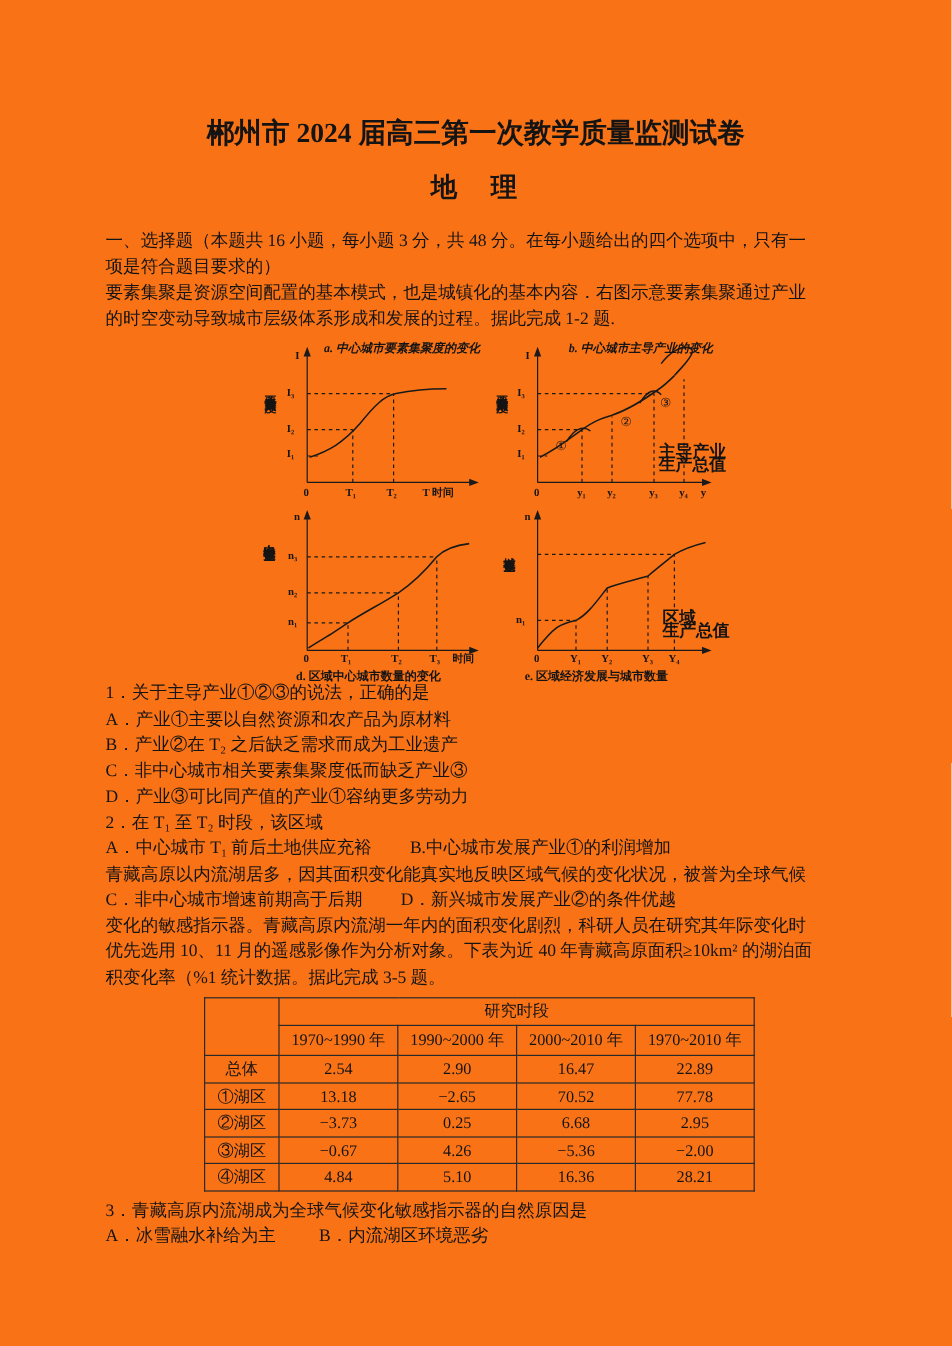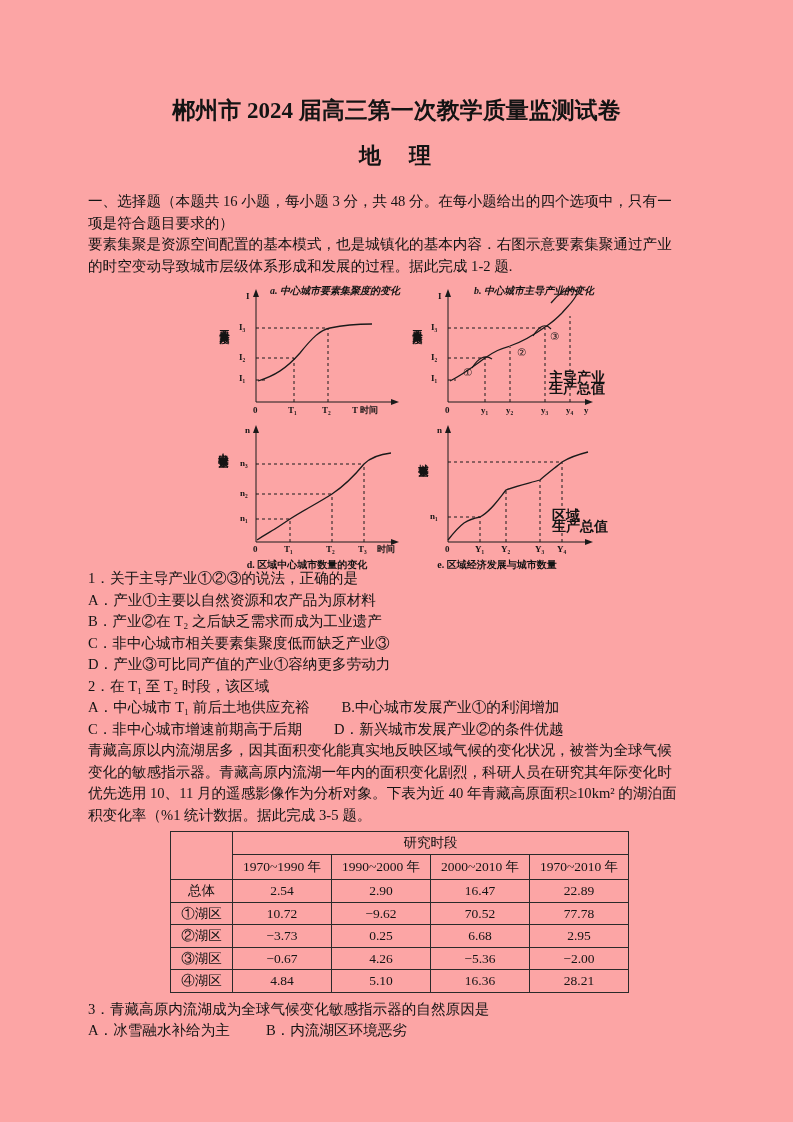--- a/index.html
+++ b/index.html
@@ -1,16 +1,16 @@
 <!DOCTYPE html>
 <html><head>
 <meta charset="utf-8">
 <style>
   html,body{margin:0;padding:0;background:#ffffff;}
-  .page{position:relative;width:793px;height:1122px;background:#fca5a5;overflow:hidden;
+  .page{position:relative;width:793px;height:1122px;background:#f97316;overflow:hidden;
         font-family:"Liberation Serif","DejaVu Serif",serif;color:#141414;}
   .title{position:absolute;top:95px;left:0;width:100%;text-align:center;
          font-size:23px;font-weight:700;white-space:nowrap;}
   .subject{position:absolute;top:141px;left:0;width:100%;text-align:center;
          font-size:22px;font-weight:700;letter-spacing:3px;white-space:nowrap;}
   .content{position:absolute;left:88px;top:191px;width:628px;
          font-size:14.6px;line-height:21.5px;}
   .tline{white-space:nowrap;}
   .opt2{margin-left:32px;}
   
@@ -185,25 +185,25 @@
     <div class="tline">1．关于主导产业①②③的说法，正确的是</div>
     <div class="tline">A．产业①主要以自然资源和农产品为原材料</div>
     <div class="tline">B．产业②在 T₂ 之后缺乏需求而成为工业遗产</div>
     <div class="tline">C．非中心城市相关要素集聚度低而缺乏产业③</div>
     <div class="tline">D．产业③可比同产值的产业①容纳更多劳动力</div>
 
     <div class="tline">2．在 T₁ 至 T₂ 时段，该区域</div>
     <div class="tline">
       <span>A．中心城市 T₁ 前后土地供应充裕</span><span class="opt2">B.中心城市发展产业①的利润增加</span>
     </div>
+    <div class="tline">青藏高原以内流湖居多，因其面积变化能真实地反映区域气候的变化状况，被誉为全球气候</div>
+
     <div class="tline">
       <span>C．非中心城市增速前期高于后期</span><span class="opt2">D．新兴城市发展产业②的条件优越</span>
     </div>
-
-    <div class="tline">青藏高原以内流湖居多，因其面积变化能真实地反映区域气候的变化状况，被誉为全球气候</div>
     <div class="tline">变化的敏感指示器。青藏高原内流湖一年内的面积变化剧烈，科研人员在研究其年际变化时</div>
     <div class="tline">优先选用 10、11 月的遥感影像作为分析对象。下表为近 40 年青藏高原面积≥10km² 的湖泊面</div>
     <div class="tline">积变化率（%1 统计数据。据此完成 3-5 题。</div>
 
     <table class="data">
       <colgroup>
         <col style="width:62px;">
           <col style="width:99px;">
           <col style="width:99px;">
           <col style="width:99px;">
@@ -222,22 +222,22 @@
       </tr>
       <tr style="height:21px;">
         <td>总体</td>
         <td>2.54</td>
         <td>2.90</td>
         <td>16.47</td>
         <td>22.89</td>
       </tr>
       <tr style="height:21px;">
         <td>①湖区</td>
-        <td>10.72</td>
-        <td>−9.62</td>
+        <td>13.18</td>
+        <td>−2.65</td>
         <td>70.52</td>
         <td>77.78</td>
       </tr>
       <tr style="height:21px;margin-left:46px;">
         <td>②湖区</td>
         <td>−3.73</td>
         <td>0.25</td>
         <td>6.68</td>
         <td>2.95</td>
       </tr>

